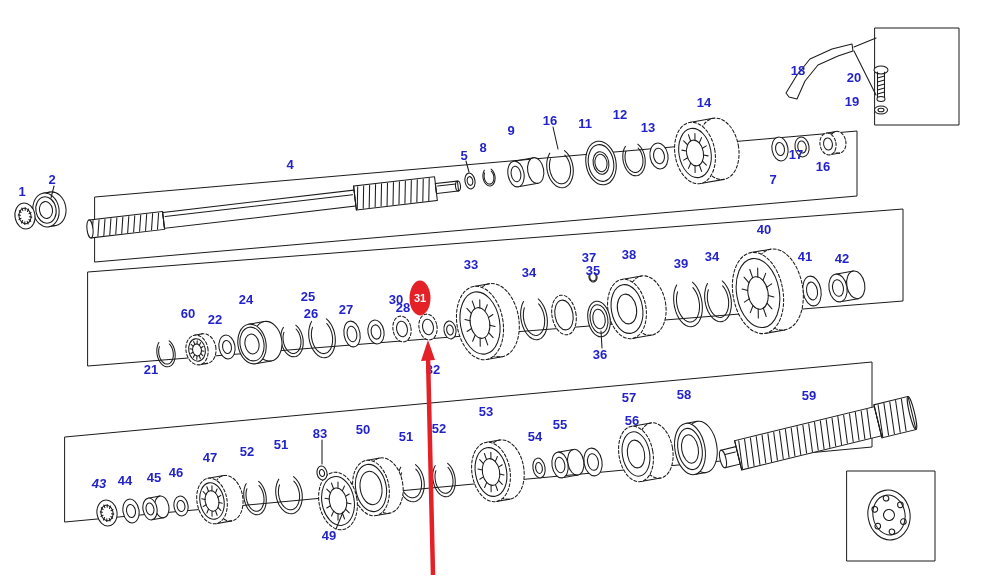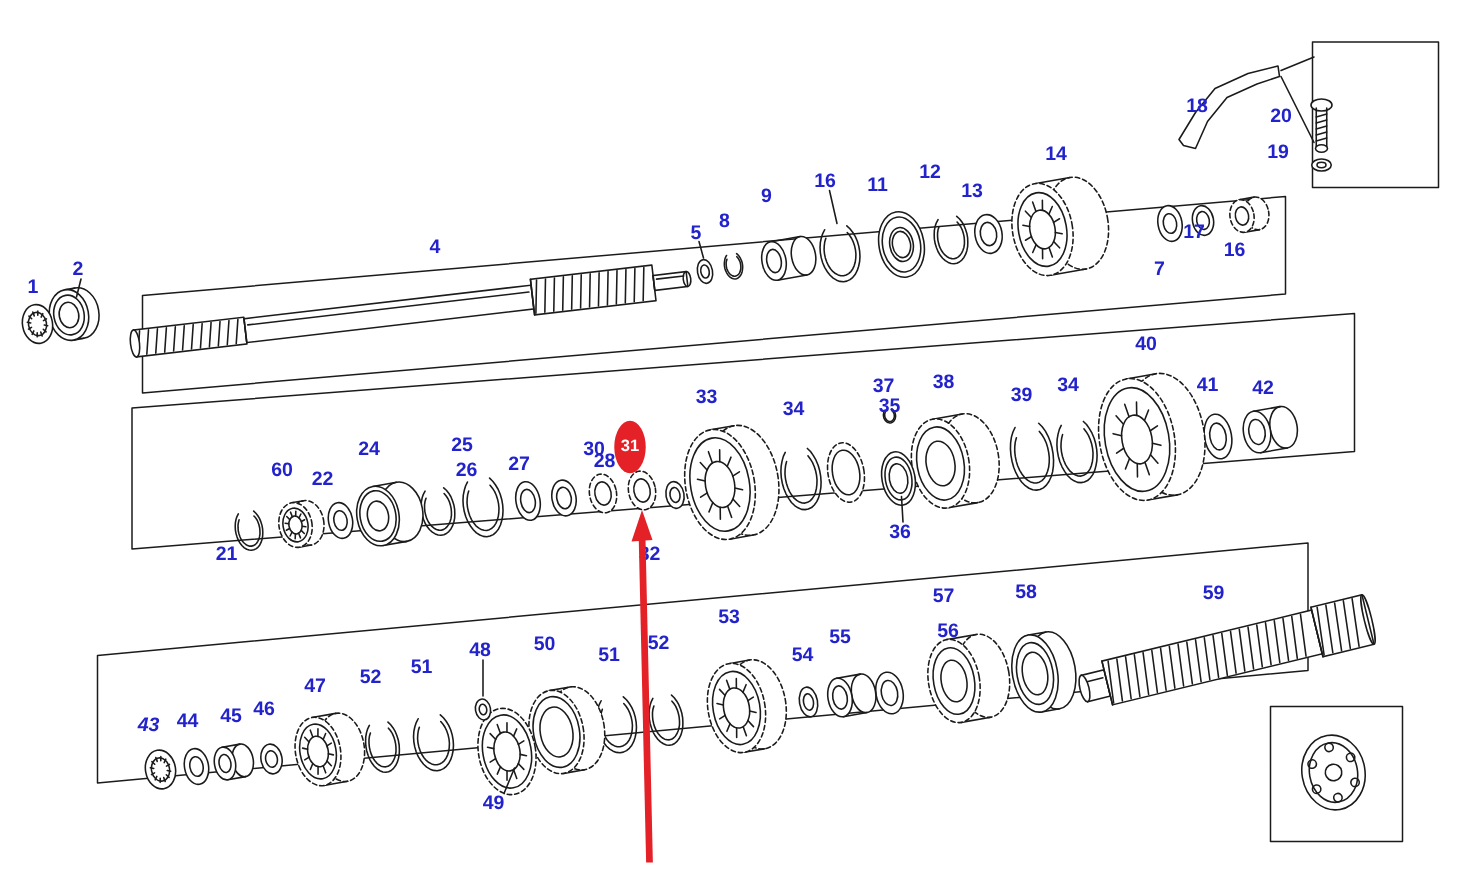--- a/index.html
+++ b/index.html
@@ -720,21 +720,21 @@
       <div class="part-label" style="left: 764px; top: 229px;">40</div>
       <div class="part-label" style="left: 805px; top: 256px;">41</div>
       <div class="part-label" style="left: 842px; top: 258px;">42</div>
       <div class="part-label" style="left: 99px; top: 483px; font-style: italic;">43</div>
       <div class="part-label" style="left: 125px; top: 480px;">44</div>
       <div class="part-label" style="left: 154px; top: 477px;">45</div>
       <div class="part-label" style="left: 176px; top: 472px;">46</div>
       <div class="part-label" style="left: 210px; top: 457px;">47</div>
       <div class="part-label" style="left: 247px; top: 451px;">52</div>
       <div class="part-label" style="left: 281px; top: 444px;">51</div>
-      <div class="part-label" style="left: 320px; top: 433px;">48</div>
+      <div class="part-label" style="left: 320px; top: 433px;">83</div>
       <div class="part-label" style="left: 329px; top: 535px;">49</div>
       <div class="part-label" style="left: 363px; top: 429px;">50</div>
       <div class="part-label" style="left: 406px; top: 436px;">51</div>
       <div class="part-label" style="left: 439px; top: 428px;">52</div>
       <div class="part-label" style="left: 486px; top: 411px;">53</div>
       <div class="part-label" style="left: 535px; top: 436px;">54</div>
       <div class="part-label" style="left: 560px; top: 424px;">55</div>
       <div class="part-label" style="left: 588px; top: 420px; margin-left: 44px;">56</div>
       <div class="part-label" style="left: 629px; top: 397px;">57</div>
       <div class="part-label" style="left: 684px; top: 394px;">58</div>

